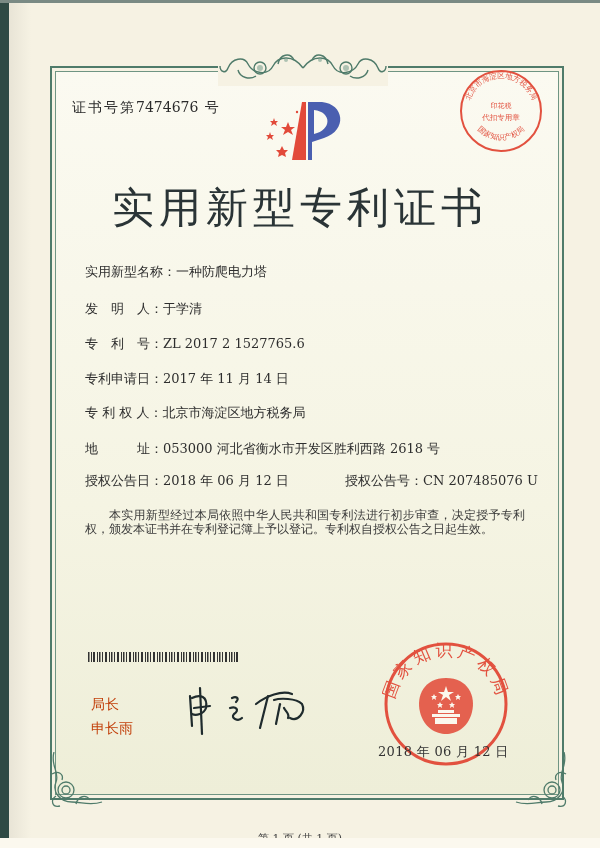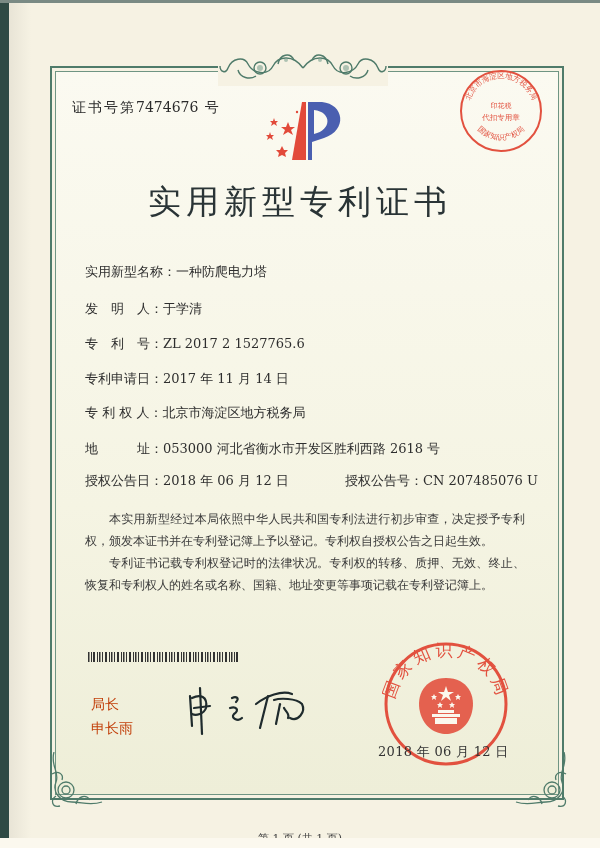--- a/index.html
+++ b/index.html
@@ -27,27 +27,27 @@
   .oc-br { left:514px; top:752px; transform:scaleX(-1); }
 
   .cert-no { position:absolute; left:72px; top:99px; font-size:14px; letter-spacing:2px; color:#2b2b2b; }
   .cert-no .num { letter-spacing:0;margin-top:40px; }
 
   .stamp-top { position:absolute; left:458px; top:68px; width:86px; height:86px; }
   .logo { position:absolute; left:262px; top:100px; width:90px; height:64px; }
 
   .title { position:absolute; left:0; width:600px; top:180px; text-align:center;
     font-family:"DejaVu Sans","Liberation Sans",sans-serif;
-    font-size:33px; letter-spacing:5px; color:#2a3436; font-weight:normal; }
+    font-size:42px; letter-spacing:5px; color:#2a3436; font-weight:normal; }
 
   .field { position:absolute; left:85px; font-size:13px; color:#2e2e2e; white-space:nowrap; }
   .field .lbl { display:inline-block; }
   .field .val { display:inline-block; }
 
-  .para { position:absolute; left:85px; width:440px; font-size:12px; line-height:22px;
+  .para { position:absolute; left:85px; width:440px; font-size:12px; line-height:14px;
     color:#3a3a3a; text-align:justify; }
   .para p { margin:0; text-indent:2em; }
 
   .barcode { position:absolute; left:88px; top:652px; width:150px; height:10px; }
   .director { position:absolute; left:91px; font-family:"DejaVu Sans","Liberation Sans",sans-serif;
     font-size:14px; color:#c2410c; }
   .signature { position:absolute; left:186px; top:686px; width:125px; height:50px; }
 
   .stamp-main { position:absolute; left:382px; top:640px; width:128px; height:128px; }
   .stamp-date { position:absolute; left:378px; top:743px; font-size:13px; color:#333; letter-spacing:0.3px; }
@@ -157,21 +157,20 @@
 
 <div class="field" style="top:472px">
   <span class="lbl">授权公告日：</span><span class="val">2018 年 06 月 12 日</span>
 </div>
 <div class="field" style="top:472px; left:345px">
   <span class="lbl">授权公告号：</span><span class="val">CN 207485076 U</span>
 </div>
 
 <div class="para" style="top:508px">
   <p>本实用新型经过本局依照中华人民共和国专利法进行初步审查，决定授予专利权，颁发本证书并在专利登记簿上予以登记。专利权自授权公告之日起生效。</p>
-  <p>专利证书记载专利权登记时的法律状况。专利权的转移、质押、无效、终止、恢复和专利权人的姓名或名称、国籍、地址变更等事项记载在专利登记簿上。</p>
 </div>
 
 <svg class="barcode" viewBox="0 0 150 10" preserveAspectRatio="none">
   <g fill="#333">
     <rect x="0" y="0" width="1.5" height="10"></rect>
       <rect x="3" y="0" width="1" height="10"></rect>
       <rect x="5" y="0" width="2" height="10"></rect>
     <rect x="9" y="0" width="1" height="10"></rect>
       <rect x="11" y="0" width="1.5" height="10"></rect>
       <rect x="14" y="0" width="1" height="10"></rect>

